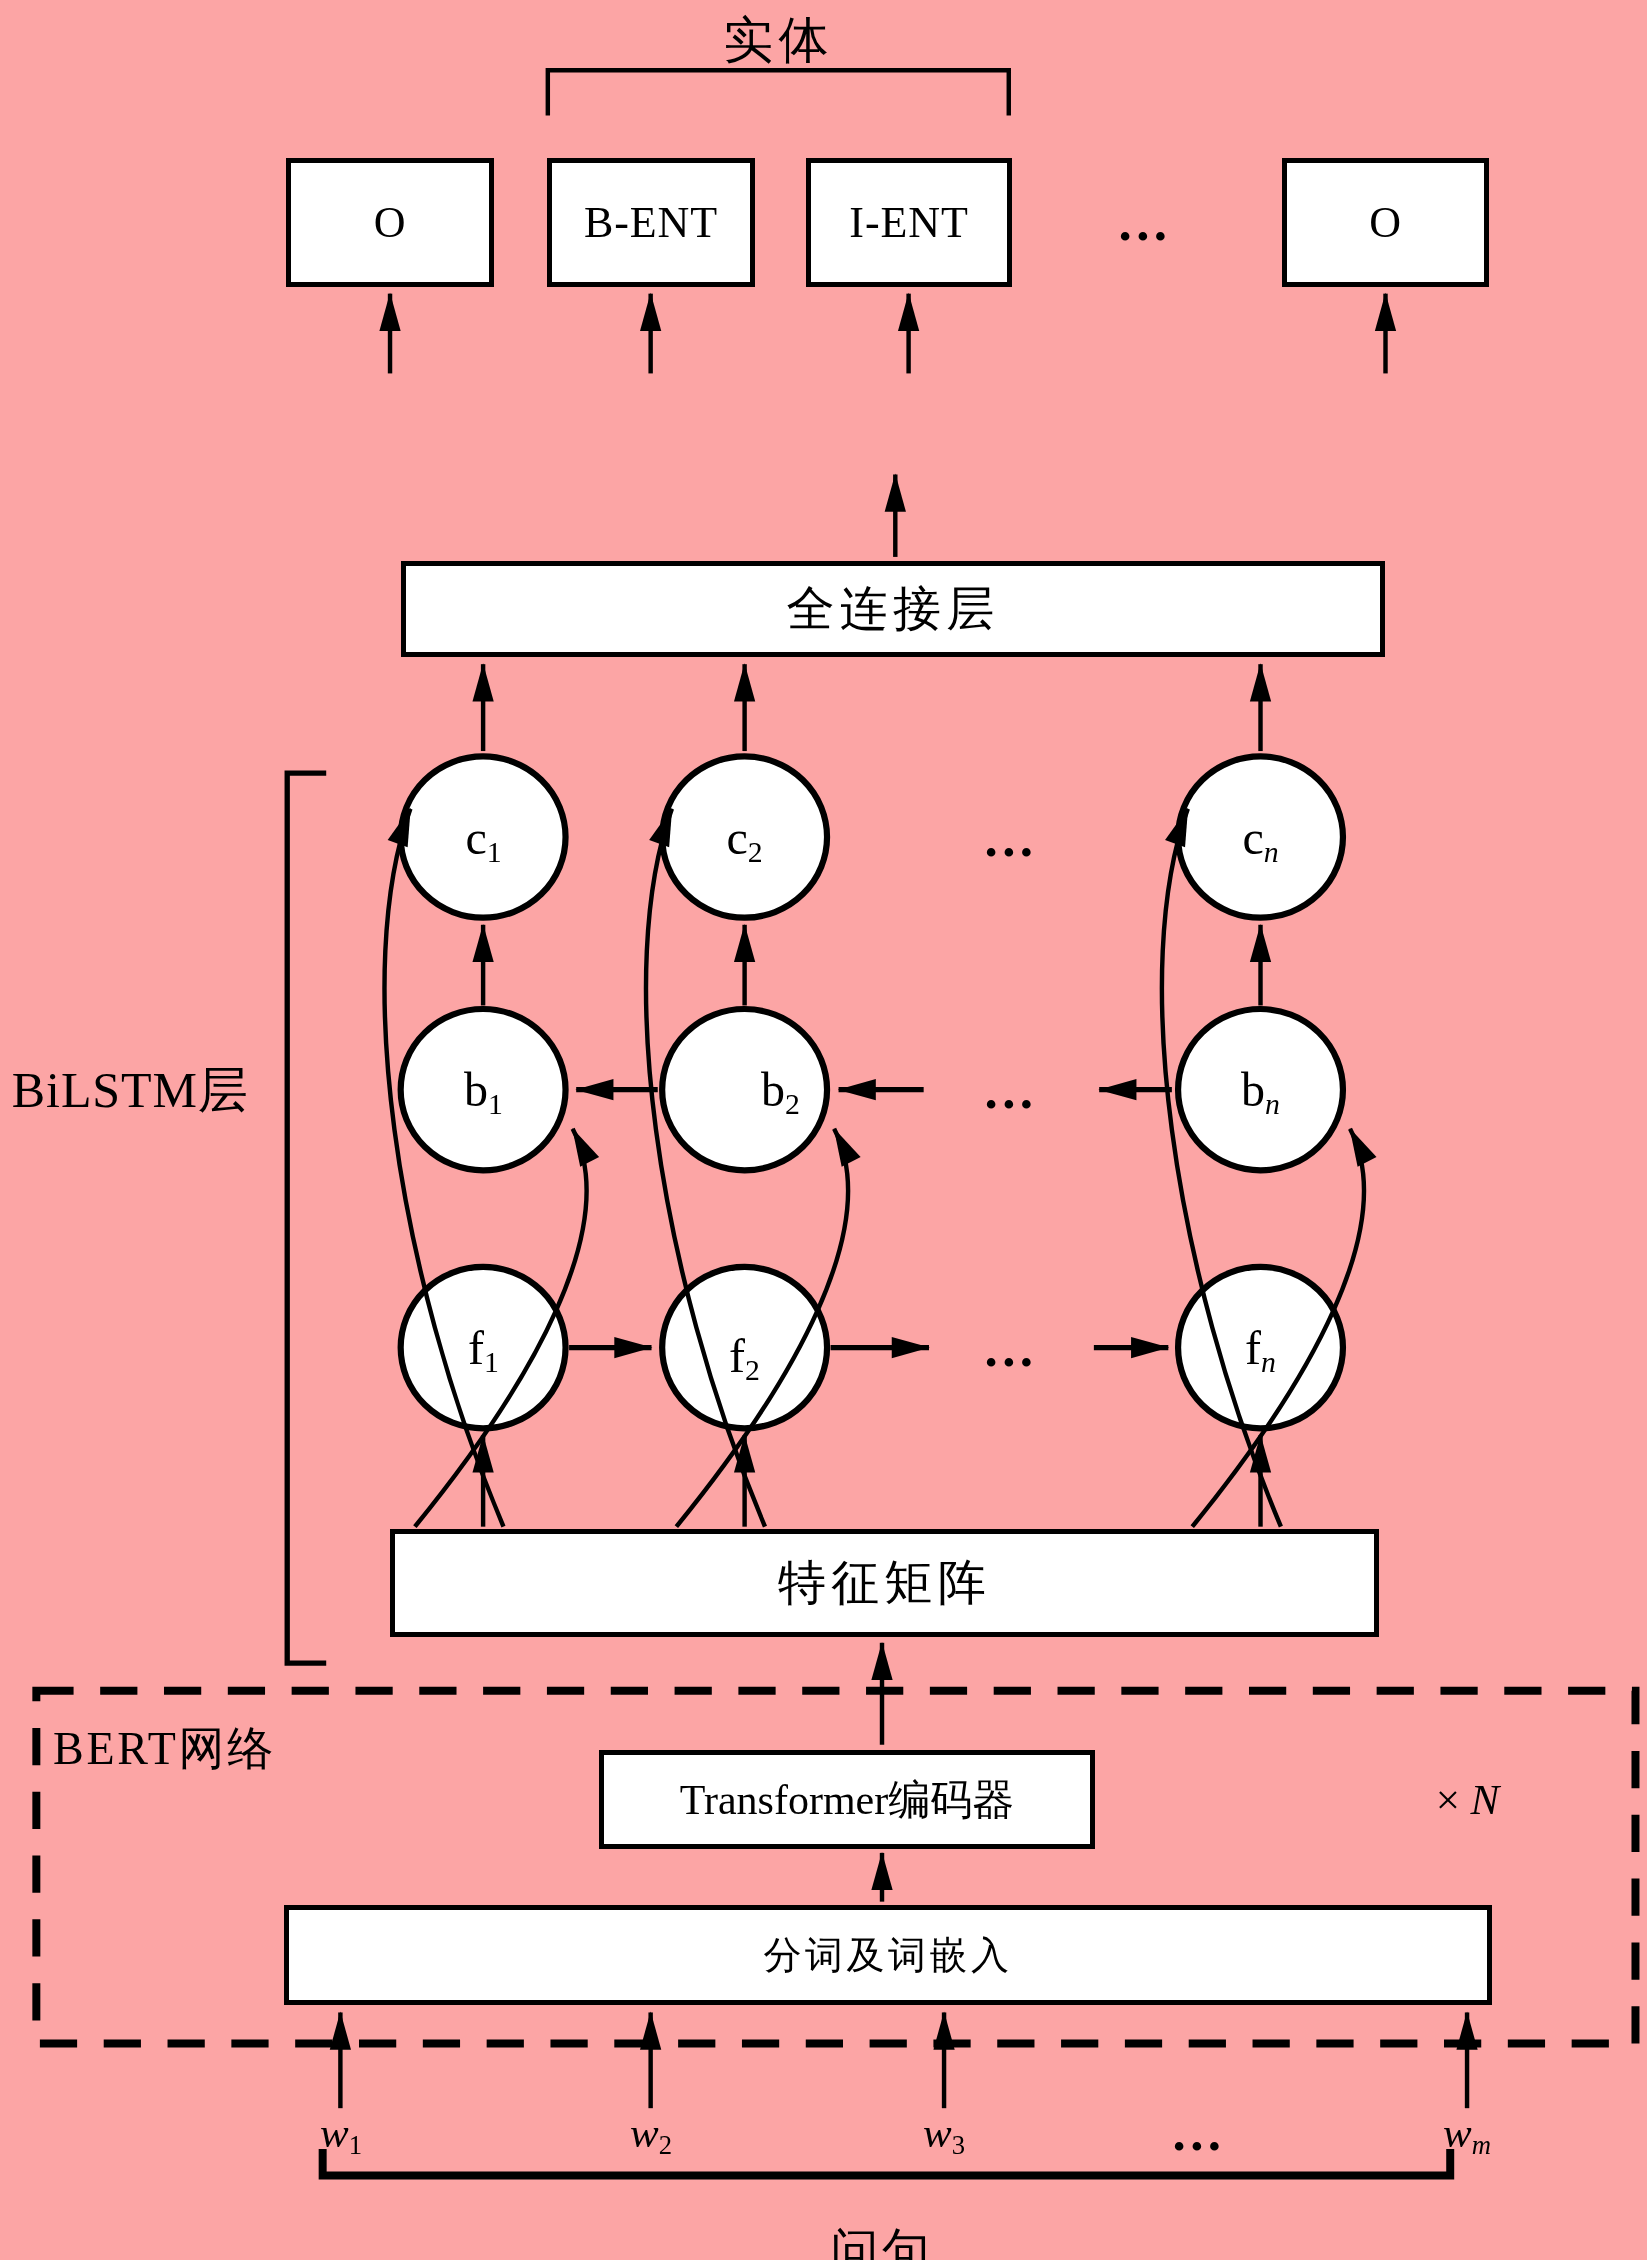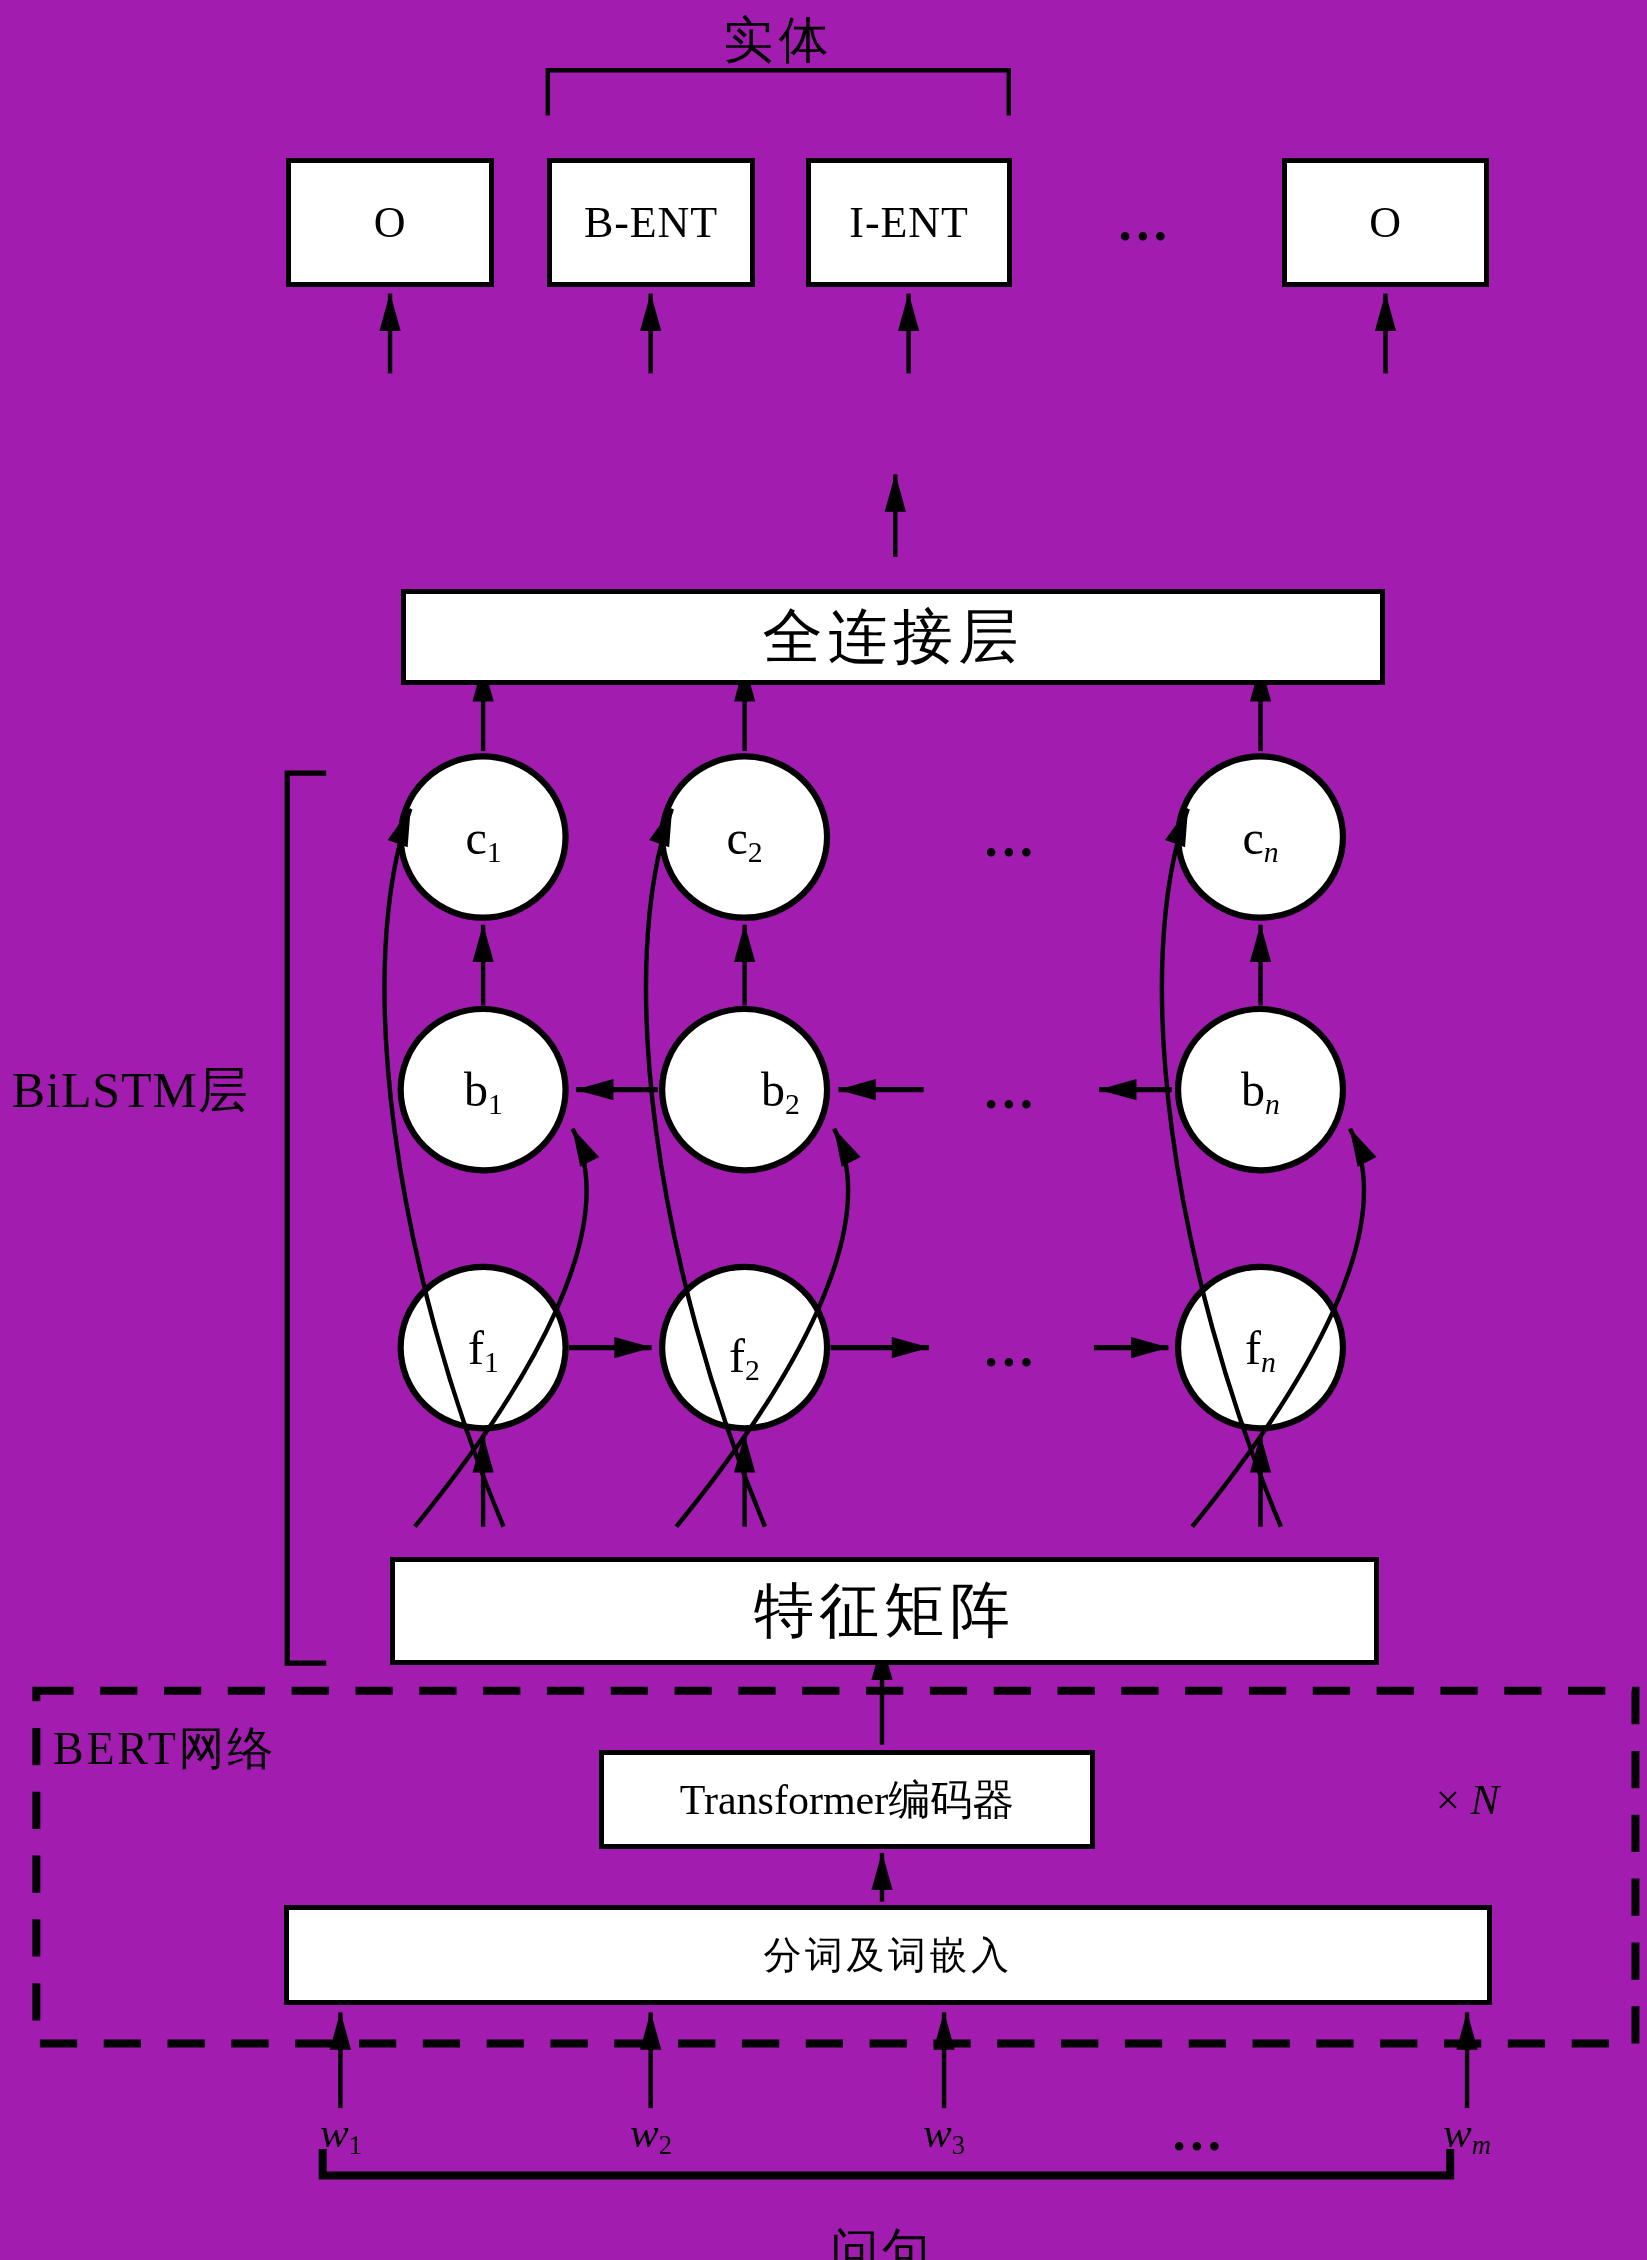--- a/index.html
+++ b/index.html
@@ -1,39 +1,39 @@
 <!DOCTYPE html>
 <html style="font-size:14px"><head>
 <meta charset="utf-8">
 <style>
   html,body{margin:0;padding:0;background:#ffffff;}
   #canvas{
     position:relative;
     width:1647px;height:2260px;
-    background:#a21caf;
+    background:#fca5a5;
     font-family:"Liberation Serif","DejaVu Serif",serif;
     color:#000;
     overflow:hidden;
   }
   #wires{position:absolute;left:0;top:0;z-index:1;}
   .box{
     position:absolute;z-index:2;
     background:#fff;border:5.3px solid #000;
     display:flex;align-items:center;justify-content:center;
     box-sizing:border-box;
   }
   .lbl{
     position:absolute;z-index:3;
     display:flex;align-items:center;justify-content:center;
     white-space:nowrap;
   }
   .tagtext{font-size:44px;letter-spacing:0.9px;}
   .crftext{font-size:51px;letter-spacing:1.8px;}
   .cjk52{font-size:38px;letter-spacing:3.5px;}
-  .cjk54{font-size:60px;letter-spacing:5.3px;margin-top:28px;}
+  .cjk54{font-size:48px;letter-spacing:5.3px;}
   .node-lbl{font-size:48px;}
   .node-lbl sub, .w-lbl sub{font-size:0.62em;line-height:0;vertical-align:-0.28em;}
   .dots{font-size:53px;font-weight:bold;letter-spacing:4.4px;}
   .w-lbl{font-size:43px;font-style:italic;}
   .w-lbl sub{font-style:normal;}
   .w-lbl sub.it{font-style:italic;}
   sub.it{font-style:italic;}
   .timesn{font-size:43px;}
   .timesn .nvar{font-style:italic;margin-left:10.6px;}
   .bert-lbl{font-size:46px;letter-spacing:2.7px;}

